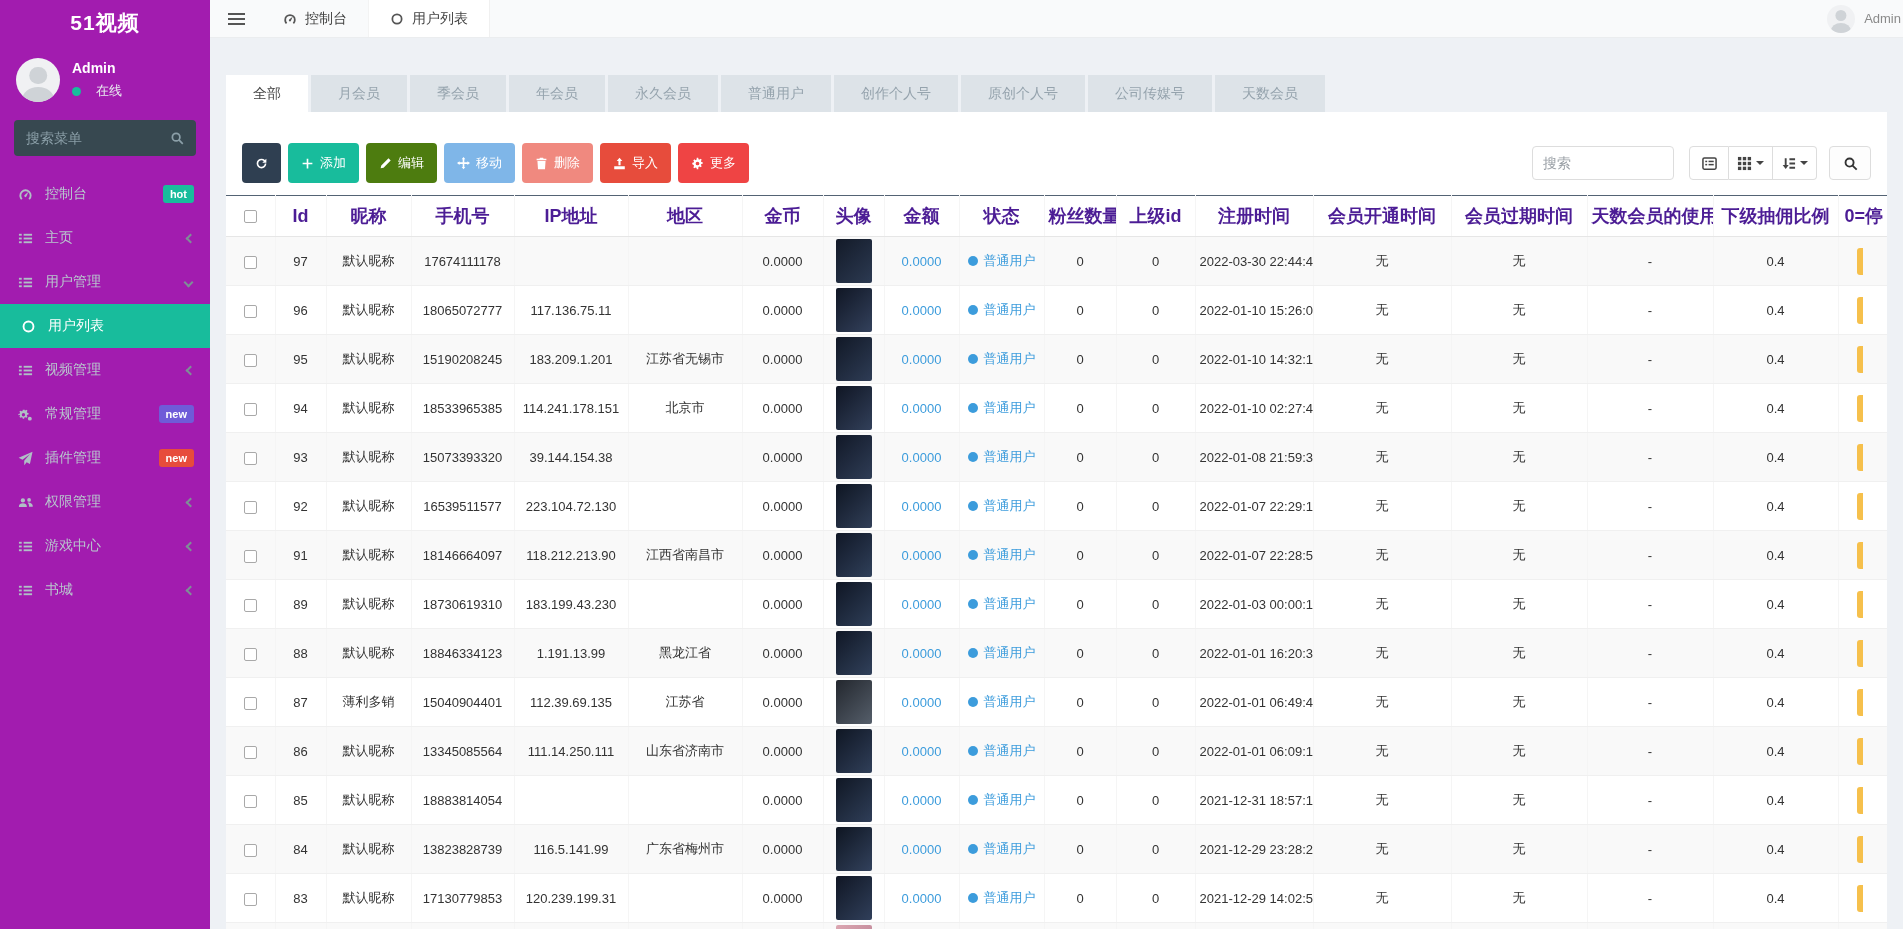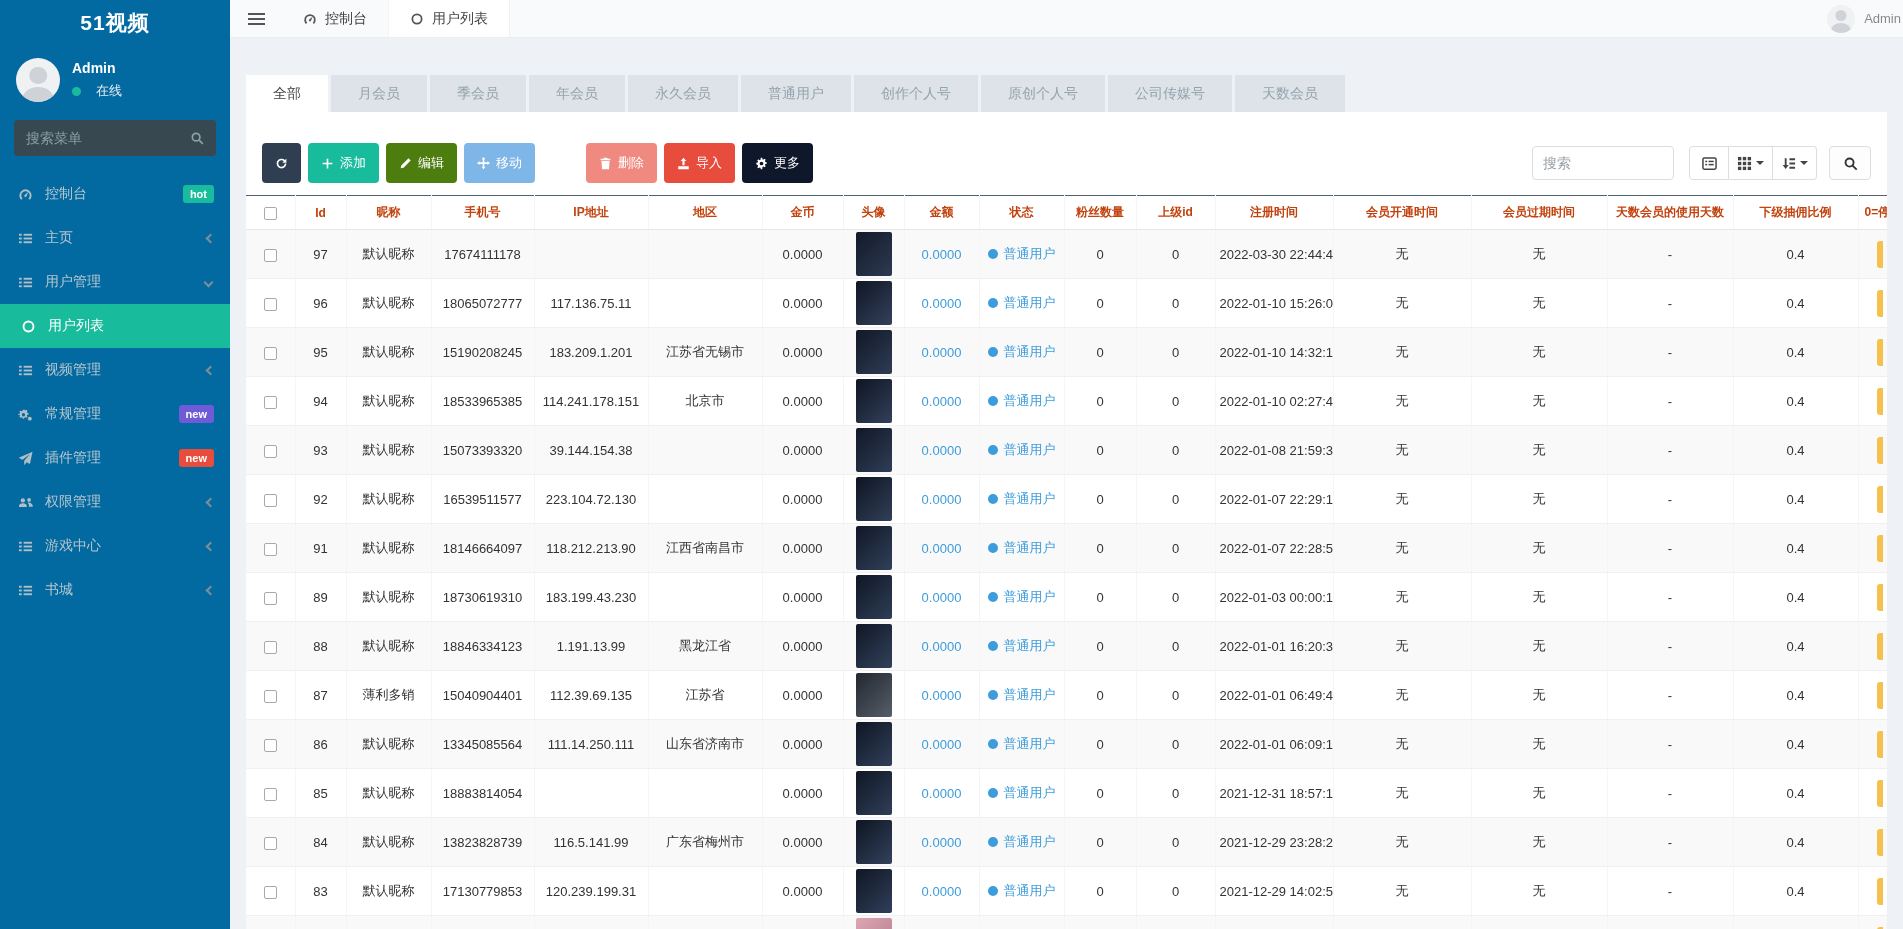--- a/index.html
+++ b/index.html
@@ -1,21 +1,21 @@
 <!DOCTYPE html>
 <html><head>
 <meta charset="utf-8">
 <style>
   *{margin:0;padding:0;box-sizing:border-box;}
   html,body{width:1903px;height:929px;overflow:hidden;}
   body{font-family:"Liberation Sans","DejaVu Sans",sans-serif;background:#eef1f5;display:flex;color:#333;}
   svg{display:block;}
 
   
-  .sidebar{width:230px;flex-shrink:0;background:#0369a1;color:#b8c7ce;display:flex;flex-direction:column;}
+  .sidebar{width:210px;flex-shrink:0;background:#a21caf;color:#b8c7ce;display:flex;flex-direction:column;}
   .brand{height:46px;display:flex;align-items:center;justify-content:center;color:#fff;font-size:21px;font-weight:bold;letter-spacing:1px;}
   .user-panel{display:flex;align-items:center;gap:12px;padding:12px 16px 10px;}
   .person{position:relative;background:#f0f1f3;border-radius:50%;overflow:hidden;flex-shrink:0;}
   .person::before{content:"";position:absolute;top:20%;left:50%;transform:translateX(-50%);width:40%;height:40%;background:#cfd3d7;border-radius:50%;}
   .person::after{content:"";position:absolute;top:66%;left:50%;transform:translateX(-50%);width:72%;height:58%;background:#cfd3d7;border-radius:50%;}
   .avatar-lg{width:44px;height:44px;}
   .user-name{color:#fff;font-weight:bold;font-size:14px;}
   .user-status{display:flex;align-items:center;gap:15px;font-size:13px;color:#e8ecef;margin-top:6px;}
   .dot{width:9px;height:9px;border-radius:50%;background:#18bc9c;}
   .menu-search{margin:8px 14px 16px;background:#374850;border-radius:4px;height:36px;display:flex;align-items:center;padding:0 12px;gap:8px;}
@@ -60,21 +60,21 @@
   .gbtn{min-width:40px;height:34px;background:#fff;border:1px solid #ddd;display:flex;align-items:center;justify-content:center;gap:4px;color:#444;cursor:pointer;padding:0 8px;}
   .gbtn+.gbtn{border-left:none;}
   .gbtn:first-child{border-radius:4px 0 0 4px;}
   .gbtn:last-child{border-radius:0 4px 4px 0;}
   .caret{width:0;height:0;border-top:4px solid #444;border-left:4px solid transparent;border-right:4px solid transparent;}
   .search-btn{margin-left:12px;width:42px;height:34px;border:1px solid #ddd;border-radius:4px;background:#fdfdfd;display:flex;align-items:center;justify-content:center;color:#333;cursor:pointer;}
 
   
   .table-wrap{margin-top:12px;overflow:hidden;flex:1;}
   table{border-collapse:collapse;table-layout:fixed;width:1742px;border-top:1px solid #546374;}
-  thead th{font-size:12px;font-weight:bold;color:#c2410c;padding:8px 4px;text-align:center;border-bottom:1px solid #e6e6e6;white-space:nowrap;overflow:hidden;cursor:pointer;}
+  thead th{font-size:18px;font-weight:bold;color:#4c1d95;padding:8px 4px;text-align:center;border-bottom:1px solid #e6e6e6;white-space:nowrap;overflow:hidden;cursor:pointer;}
   thead th.col-stop{text-align:left;padding-left:6px;}
   tbody td{font-size:13px;color:#333;text-align:center;padding:2px 4px;height:47px;border-bottom:1px solid #f0f0f0;white-space:nowrap;overflow:hidden;}
   tbody td+td,thead th+th{border-left:1px solid #f5f5f5;}
   tbody tr:nth-child(odd){background:#f9f9f9;}
   .cb{width:13px;height:13px;border:1px solid #a9a9a9;border-radius:2px;background:#fff;display:inline-block;vertical-align:middle;cursor:pointer;}
   .avatar-rect{width:36px;height:44px;margin:0 auto;border-radius:2px;cursor:pointer;}
   .amount-link{color:#3c9cdc;cursor:pointer;}
   .status{display:inline-flex;align-items:center;gap:6px;color:#3c9cdc;}
   .status .sdot{width:10px;height:10px;border-radius:50%;background:currentColor;flex-shrink:0;}
   .status.muted{color:#ccd2d8;}
@@ -301,37 +301,37 @@
               <span>编辑</span>
             </button>
             <button class="btn" style="background: rgb(127, 182, 232);">
               <span class="b-ic">
                 <svg width="13" height="13" viewBox="0 0 16 16" fill="currentColor">
                   <path d="M8 0l2.2 2.7H9v3.8h3.8V5.3L16 7.5l-3.2 2.2V8.5H9v3.8h1.2L8 15l-2.2-2.7H7V8.5H3.2v1.2L0 7.5l3.2-2.2v1.2H7V2.7H5.8L8 0z"></path>
                 </svg>
               </span>
               <span>移动</span>
             </button>
-            <button class="btn" style="background: rgb(240, 137, 127); margin-left: 44px;">
+            <button class="btn" style="background: rgb(240, 137, 127);">
               <span class="b-ic">
                 <svg width="13" height="13" viewBox="0 0 16 16" fill="currentColor">
                   <path d="M6 1h4l.5 1H14v2H2V2h3.5L6 1zM3 5h10l-.7 10H3.7L3 5z"></path>
                 </svg>
               </span>
               <span>删除</span>
             </button>
             <button class="btn" style="background: rgb(231, 76, 60);">
               <span class="b-ic">
                 <svg width="13" height="13" viewBox="0 0 16 16" fill="currentColor">
                   <path d="M8 1l3.5 3.8H9.3V10H6.7V4.8H4.5L8 1zM1.5 11.5h13V15h-13v-3.5z"></path>
                 </svg>
               </span>
               <span>导入</span>
             </button>
-            <button class="btn" style="background: #0f172a;">
+            <button class="btn" style="background: #ef4444;">
               <span class="b-ic">
                 <svg width="13" height="13" viewBox="0 0 16 16" fill="currentColor">
                   <path d="M8.9 1l.3 1.7c.5.1.9.3 1.3.5l1.4-1 1.3 1.3-1 1.4c.2.4.4.8.5 1.3l1.7.3v1.8l-1.7.3c-.1.5-.3.9-.5 1.3l1 1.4-1.3 1.3-1.4-1c-.4.2-.8.4-1.3.5L8.9 15H7.1l-.3-1.7c-.5-.1-.9-.3-1.3-.5l-1.4 1-1.3-1.3 1-1.4c-.2-.4-.4-.8-.5-1.3L1.6 9V7.2l1.7-.3c.1-.5.3-.9.5-1.3l-1-1.4 1.3-1.3 1.4 1c.4-.2.8-.4 1.3-.5L7.1 1h1.8zM8 5.7A2.3 2.3 0 1 0 8 10.3 2.3 2.3 0 0 0 8 5.7z"></path>
                 </svg>
               </span>
               <span>更多</span>
             </button>
           </div>
         <div class="toolbar-right">
           <input class="search-input" placeholder="搜索" style="">

